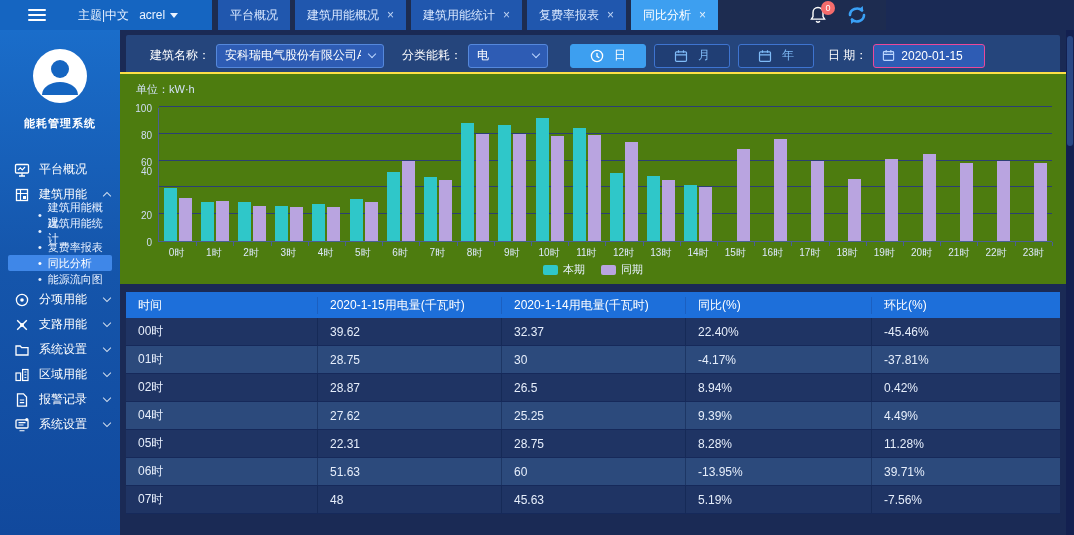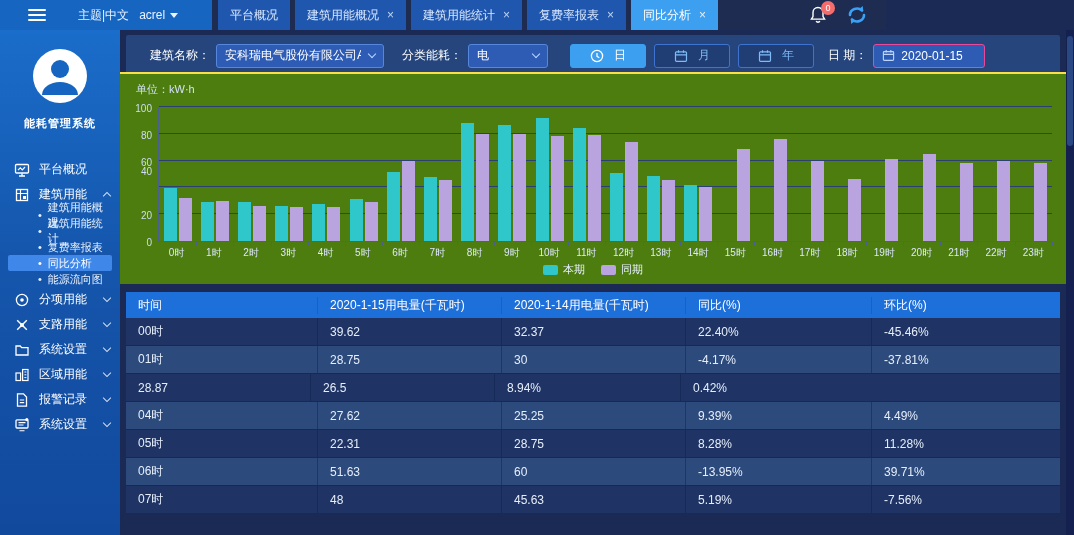--- a/index.html
+++ b/index.html
@@ -464,20 +464,21 @@
             <div class="td c4">-45.46%</div>
           </div>
           <div class="tr">
             <div class="td c0">01时</div>
             <div class="td c1">28.75</div>
             <div class="td c2">30</div>
             <div class="td c3">-4.17%</div>
             <div class="td c4">-37.81%</div>
           </div>
           <div class="tr">
+            <div class="td c0">02时</div>
             <div class="td c1">28.87</div>
             <div class="td c2">26.5</div>
             <div class="td c3">8.94%</div>
             <div class="td c4">0.42%</div>
           </div>
           <div class="tr">
             <div class="td c0">04时</div>
             <div class="td c1">27.62</div>
             <div class="td c2">25.25</div>
             <div class="td c3">9.39%</div>

